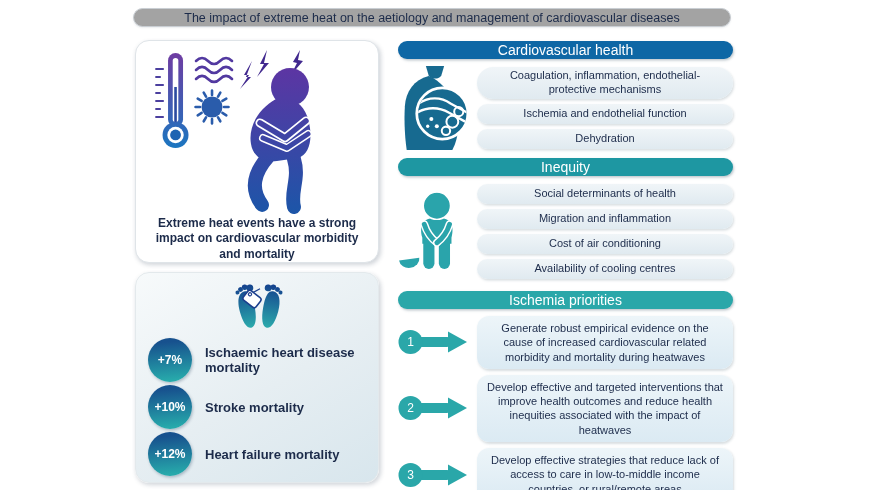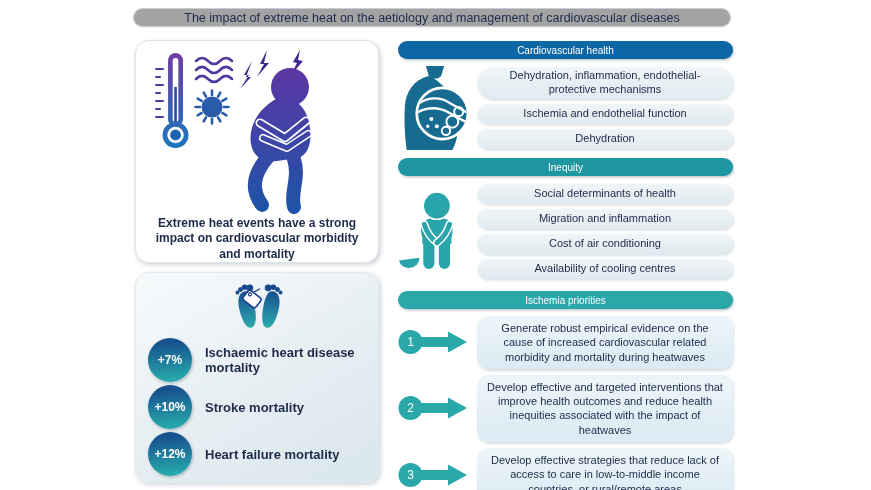--- a/index.html
+++ b/index.html
@@ -57,21 +57,21 @@
     background:linear-gradient(175deg,#17518e 12%,#27a9ab 92%);
     color:#fff;font-size:12px;
     display:flex;align-items:center;justify-content:center;
     box-shadow:1px 1.5px 3px rgba(30,60,90,.30);
   }
   .m-label{margin-left:13px;font-size:13px;color:var(--text-navy);}
 
   
   .right-col{position:absolute;left:398px;top:41px;width:335px;}
   .sec-header{
-    height:18px;border-radius:999px;color:#fff;font-size:10px;
+    height:18px;border-radius:999px;color:#fff;font-size:14px;
     display:flex;align-items:center;justify-content:center;
     box-shadow:1px 1.5px 2.5px rgba(40,70,90,.30);
   }
   .sec-header.blue{background:var(--header-blue);}
   .sec-header.teal{background:var(--header-teal);}
   .sec-header.teal2{background:var(--accent-teal);}
   .sec-row{display:flex;align-items:center;}
   .icon-zone{width:79px;flex:0 0 79px;display:flex;justify-content:flex-start;}
   .pill-stack{flex:1;display:flex;flex-direction:column;gap:5px;}
   .pill{
@@ -240,21 +240,21 @@
             <circle cx="49" cy="71" r="4.6" stroke-width="2.2"></circle>
           </g>
           <g fill="#fff">
             <circle cx="33" cy="58" r="2.2"></circle>
               <circle cx="39" cy="66" r="2.2"></circle>
               <circle cx="29" cy="66" r="1.8"></circle>
           </g>
         </svg>
       </div>
       <div class="pill-stack">
-        <div class="pill">Dehydration, inflammation, endothelial-protective mechanisms</div>
+        <div class="pill">Coagulation, inflammation, endothelial-protective mechanisms</div>
         <div class="pill">Ischemia and endothelial function</div>
         <div class="pill">Dehydration</div>
       </div>
     </div>
 
     <div class="sec-header teal">Inequity</div>
     <div class="sec-row ineq-row">
       <div class="icon-zone">
         <svg width="70" height="90" viewBox="0 0 72 92">
           <g fill="#2aa4ab">

